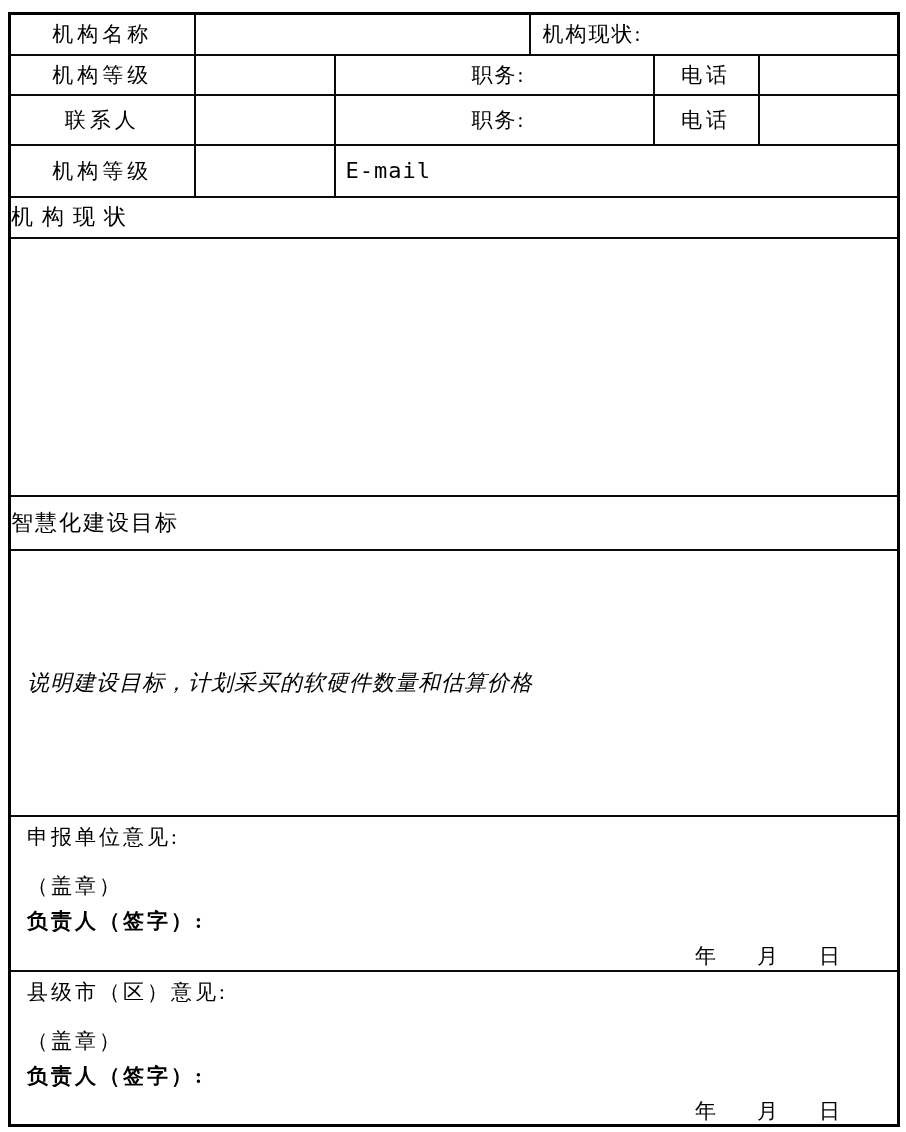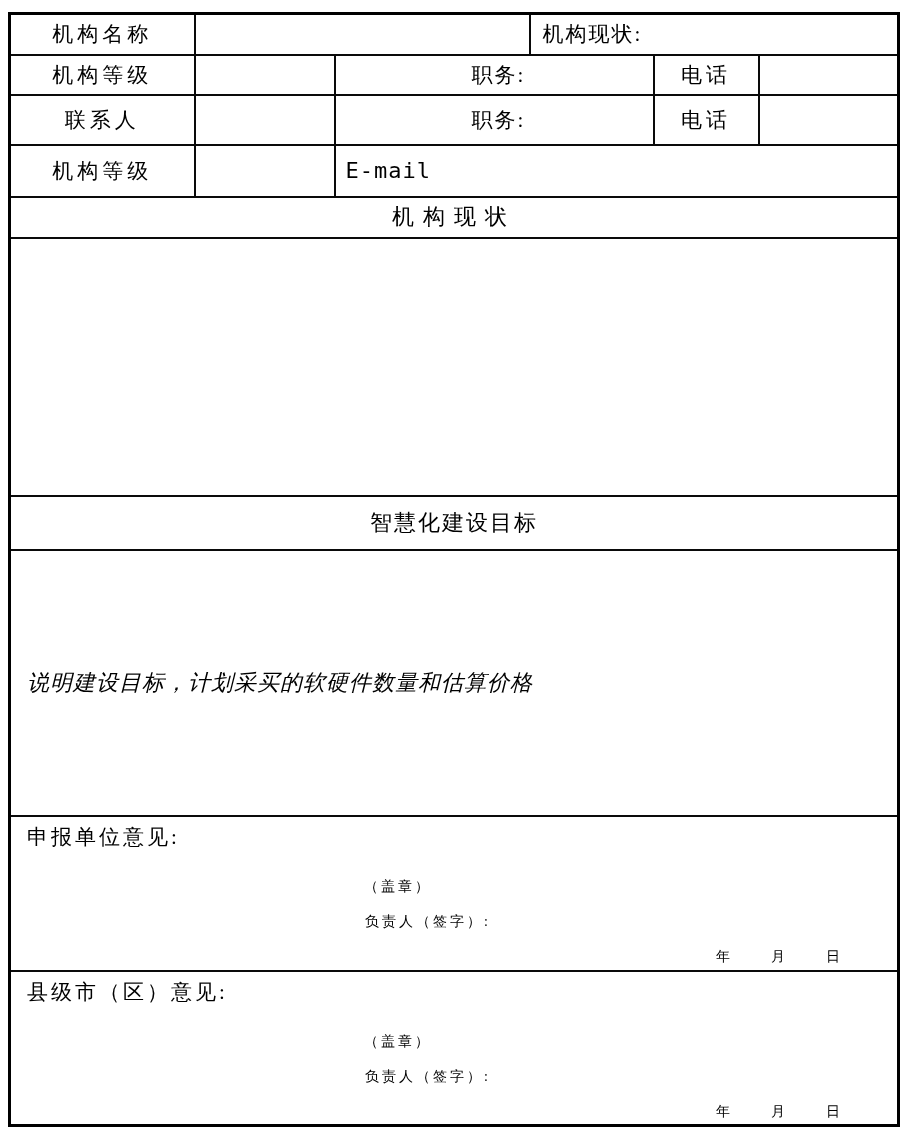--- a/index.html
+++ b/index.html
@@ -58,21 +58,21 @@
     letter-spacing: 2px;
   }
   td.email-cell {
     font-family: "DejaVu Sans Mono", "Liberation Mono", monospace;
     font-size: 22px;
     text-align: left;
     padding-left: 10px;
     letter-spacing: 1px;
   }
   td.section-hdr {
-    text-align: center;
+    text-align: left;
     font-size: 22px;
   }
   td.hdr-status { letter-spacing: 9px; }
   td.hdr-goal   { letter-spacing: 2px; }
   td.goal-note-cell {
     vertical-align: middle;
     text-align: left;
     padding-left: 16px;
     letter-spacing: 1px;
     font-size: 22px;
@@ -85,29 +85,30 @@
     flex-direction: column;
   }
   .op-title {
     padding: 7px 0 0 16px;
     letter-spacing: 3px;
     font-size: 21px;
     line-height: 27px;
   }
   .sign-block { margin-top: 21px; }
   .sign-line {
-    text-align: center;
+    text-align: left;
     line-height: 29px;
     height: 29px;
     margin-bottom: 6px;
     letter-spacing: 3px;
-    font-size: 14px;
+    font-size: 21px;
+    margin-left: 16px;
   }
   .seal-line      { padding-right: 112px; }
-  .signature-line { padding-right: 52px; }
+  .signature-line { padding-right: 52px; font-weight: bold; }
   .date-line {
     display: flex;
     justify-content: flex-end;
     gap: 38px;
     padding-right: 54px;
     margin-bottom: 0;
   }
   .empty-cell { background: #ffffff; }
 </style>
 </head>

